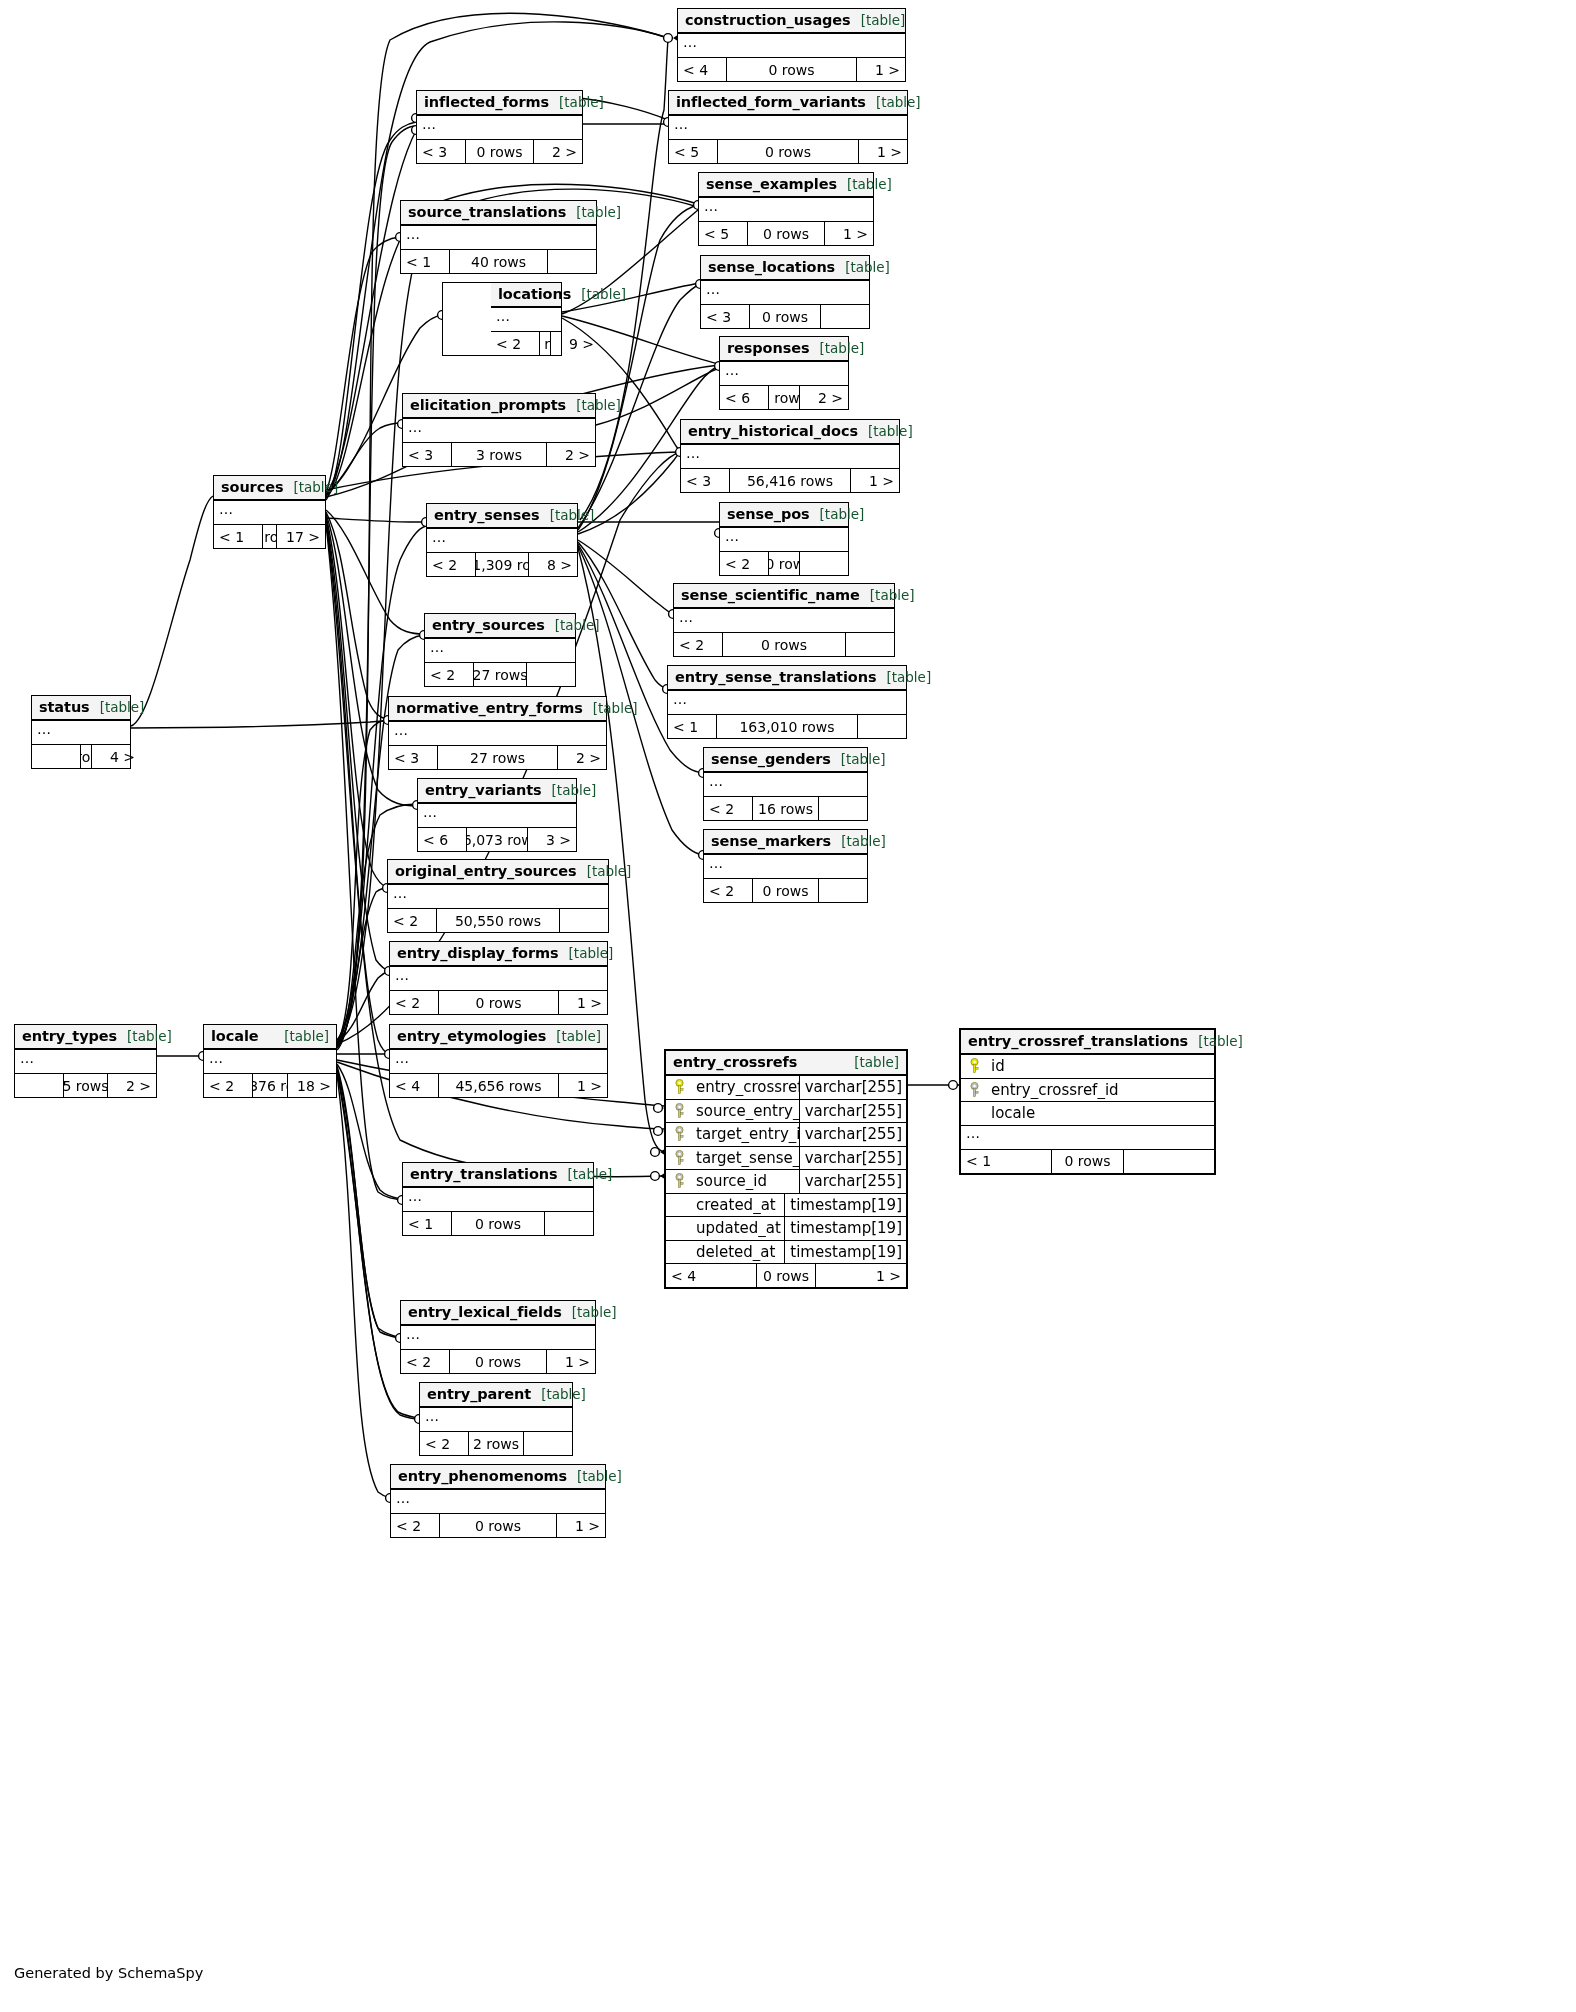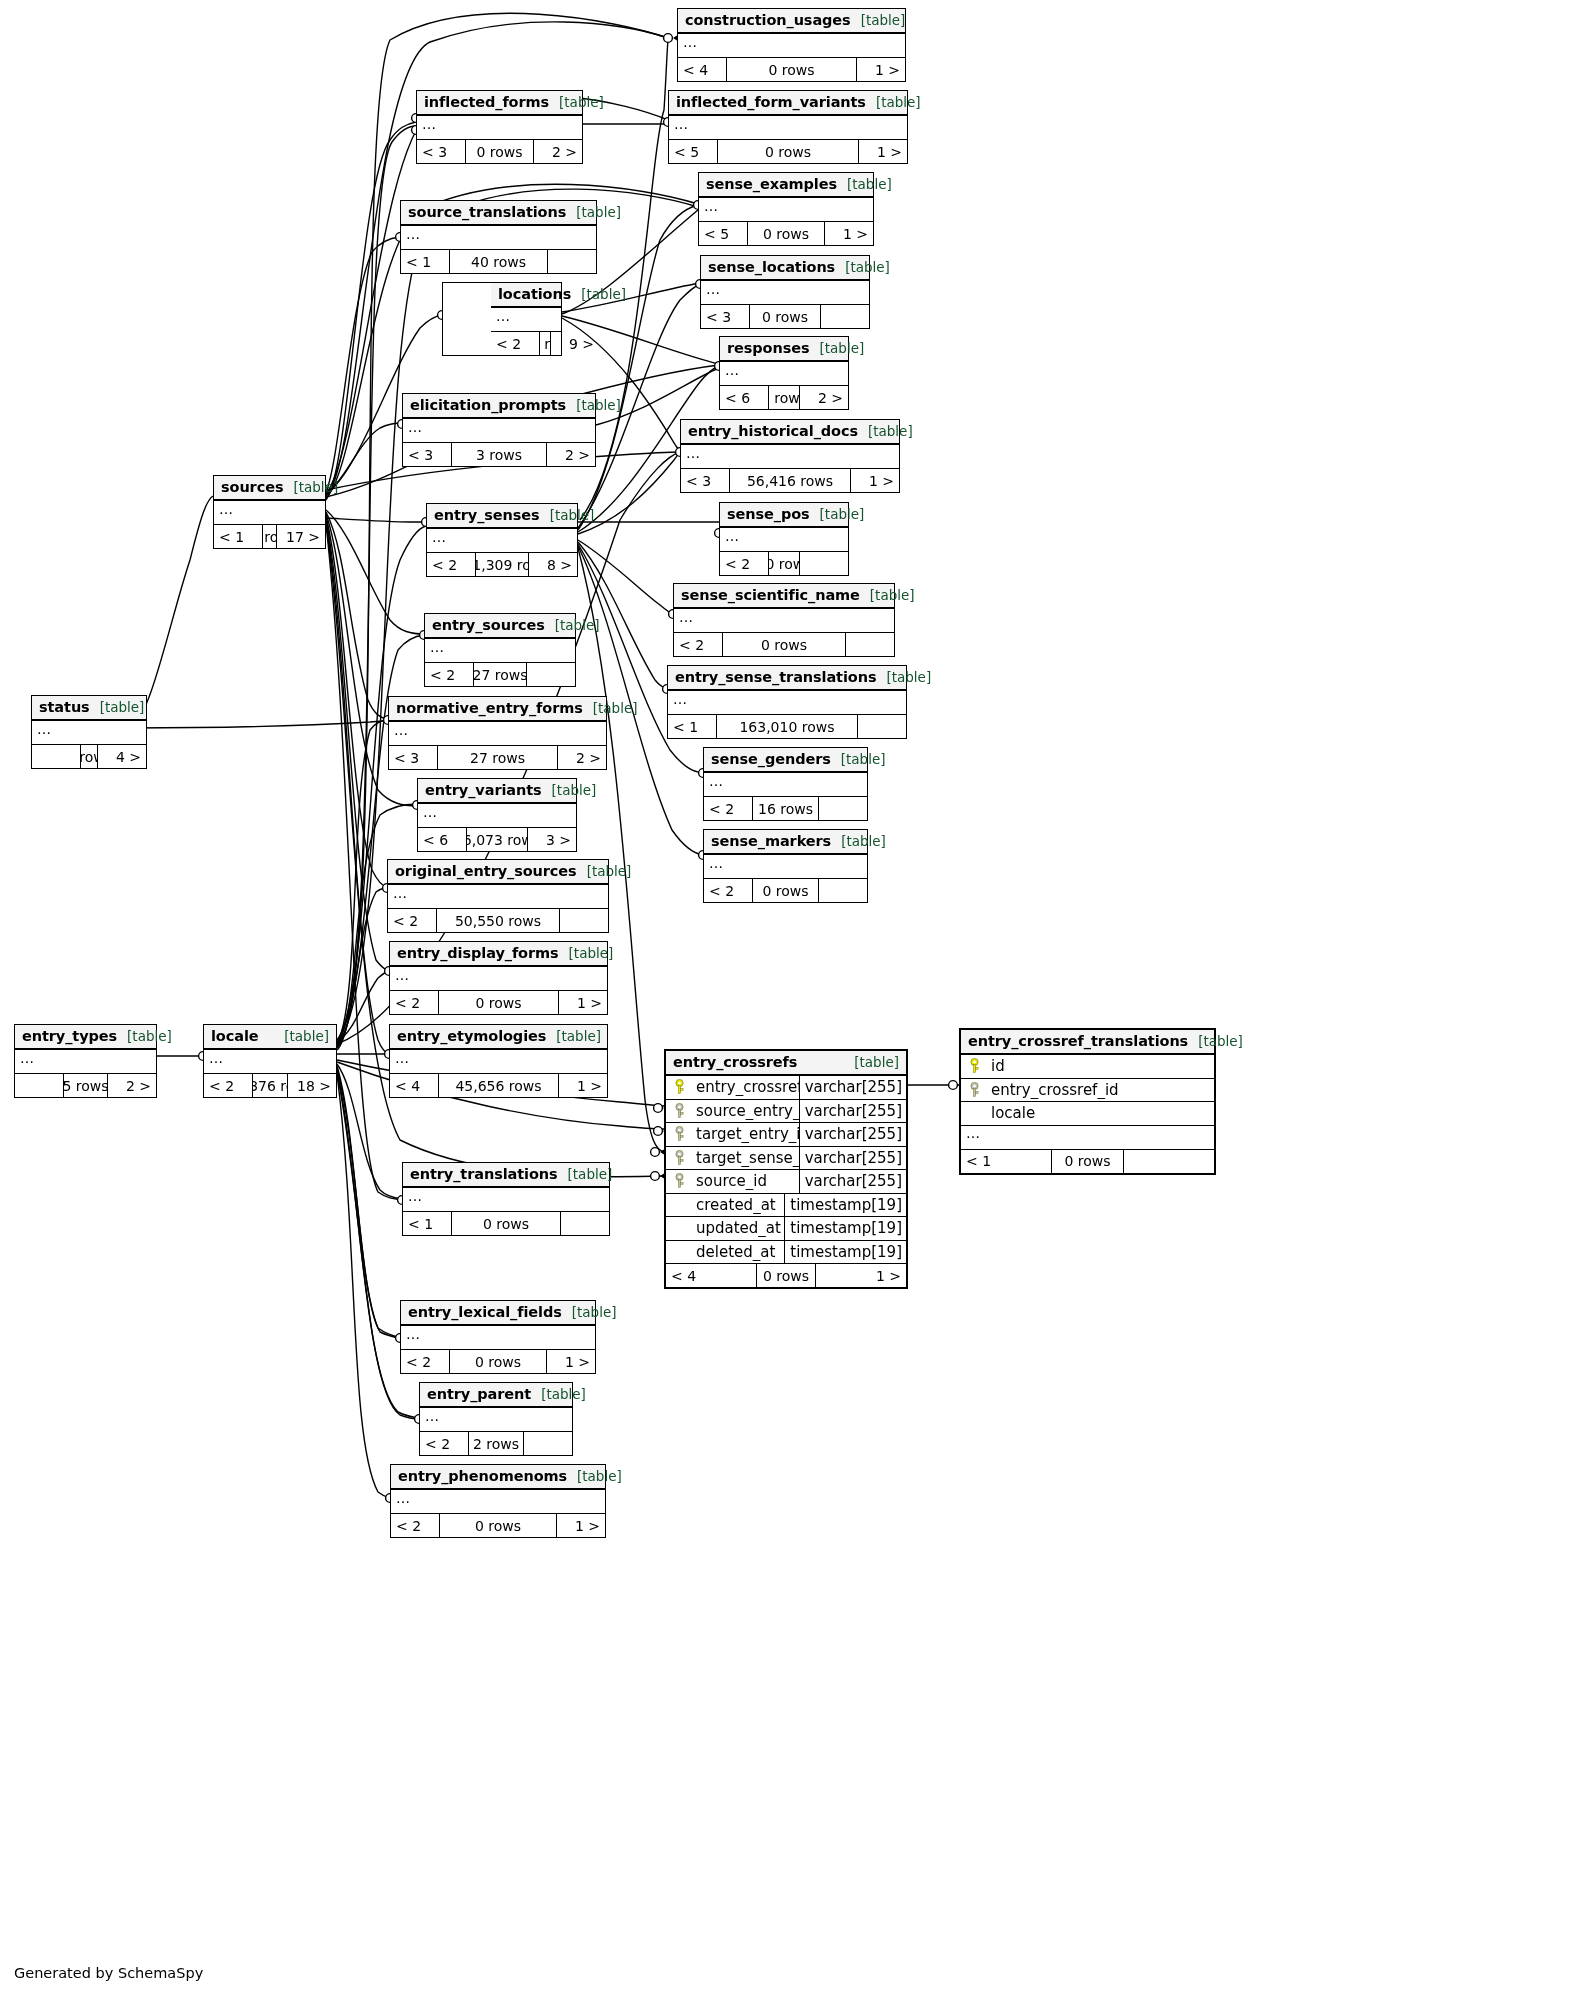--- a/index.html
+++ b/index.html
@@ -571,21 +571,21 @@
         </div>
         <div class="tn-ellipsis">
           <span>…</span>
         </div>
         <div class="tn-foot">
           <div class="fc-left" style="flex:0 0 48px">&lt; 2</div>
           <div class="fc-mid" style="flex:1 1 auto">16 rows</div>
           <div class="fc-right" style="flex:0 0 48px"></div>
         </div>
       </div>
-      <div class="table-node thin" style="left: 31px; top: 695px; width: 116px;">
+      <div class="table-node thin" style="left: 31px; top: 695px; width: 100px;">
         <div class="tn-head">
           <span class="tn-name">status</span>
           <span class="tn-kind">[table]</span>
         </div>
         <div class="tn-ellipsis">
           <span>…</span>
         </div>
         <div class="tn-foot">
           <div class="fc-left" style="flex:0 0 48px"></div>
           <div class="fc-mid" style="flex:1 1 auto">4 rows</div>
@@ -683,21 +683,21 @@
         </div>
         <div class="tn-ellipsis">
           <span>…</span>
         </div>
         <div class="tn-foot">
           <div class="fc-left" style="flex:0 0 48px">&lt; 2</div>
           <div class="fc-mid" style="flex:1 1 auto">49,376 rows</div>
           <div class="fc-right" style="flex:0 0 48px">18 &gt;</div>
         </div>
       </div>
-      <div class="table-node thin" style="left: 402px; top: 1162px; width: 208px;">
+      <div class="table-node thin" style="left: 402px; top: 1162px; width: 192px;">
         <div class="tn-head">
           <span class="tn-name">entry_translations</span>
           <span class="tn-kind">[table]</span>
         </div>
         <div class="tn-ellipsis">
           <span>…</span>
         </div>
         <div class="tn-foot">
           <div class="fc-left" style="flex:0 0 48px">&lt; 1</div>
           <div class="fc-mid" style="flex:1 1 auto">0 rows</div>

